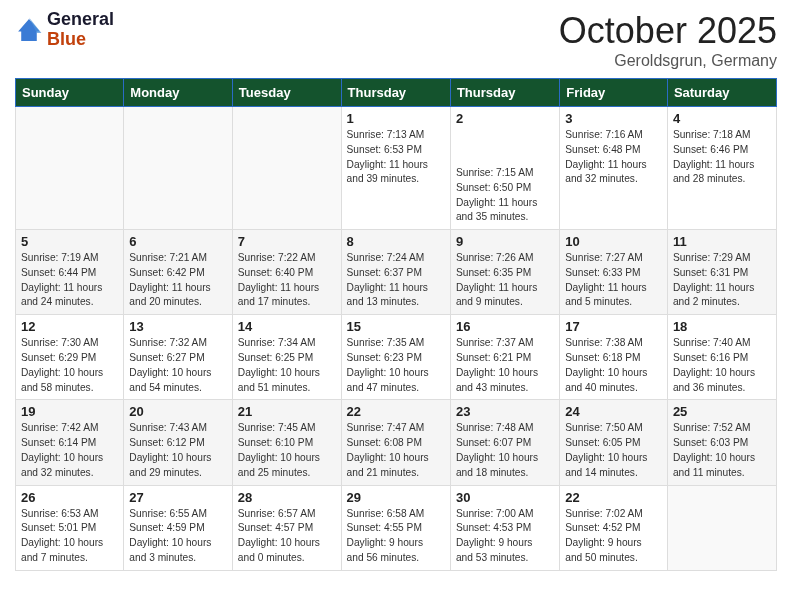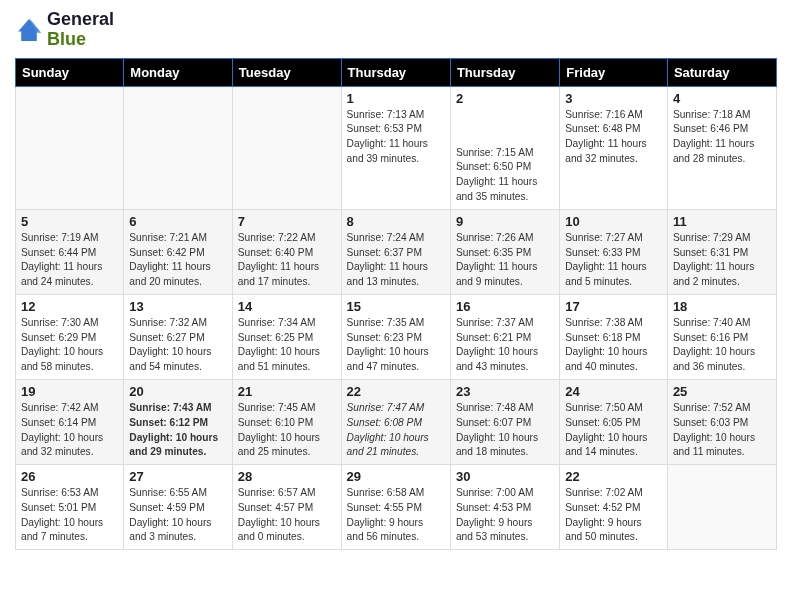--- a/index.html
+++ b/index.html
@@ -42,21 +42,21 @@
     .location-title {
       font-size: 16px;
       color: #555;
     }
     .calendar {
       width: 100%;
       border-collapse: collapse;
       border: 1px solid #ccc;
     }
     .calendar th {
-      background: #000000;
+      background: #14532d;
       color: #fff;
       font-size: 13px;
       font-weight: bold;
       padding: 6px 6px;
       text-align: left;
       border: 1px solid #2a6bc5;
     }
     .calendar td {
       border: 1px solid #ddd;
       vertical-align: top;
@@ -93,24 +93,26 @@
 <body>
 
 <div class="header">
   <div class="logo">
     <svg class="logo-icon" viewBox="0 0 36 36">
       <polygon points="18,4 32,20 28,20 28,32 8,32 8,20 4,20" fill="#3a7bd5"></polygon>
       <polygon points="18,2 34,22 28,22" fill="#4a90d9" opacity="0.7"></polygon>
     </svg>
     <div class="logo-text">
       <div>General</div>
-      <div style="color:#4d7c0f">Blue</div>
+      <div style="color:#c2410c">Blue</div>
     </div>
   </div>
   <div class="title-block">
+    <div class="month-title">October 2025</div>
+    <div class="location-title">Geroldsgrun, Germany</div>
   </div>
 </div>
 
 <table class="calendar">
   <thead>
     <tr>
     <th>Sunday</th>
         <th>Monday</th>
         <th>Tuesday</th>
         <th>Thursday</th>
@@ -258,35 +260,35 @@
       <tr>
         <td>
           <span class="day-number">19</span>
           <div class="day-info" style="white-space: pre-line;">Sunrise: 7:42 AM
 Sunset: 6:14 PM
 Daylight: 10 hours
 and 32 minutes.</div>
         </td>
         <td>
           <span class="day-number">20</span>
-          <div class="day-info" style="white-space: pre-line; font-weight: bold;">Sunrise: 7:43 AM
+          <div class="day-info" style="white-space: pre-line;">Sunrise: 7:43 AM
 Sunset: 6:12 PM
 Daylight: 10 hours
 and 29 minutes.</div>
         </td>
         <td>
           <span class="day-number">21</span>
           <div class="day-info" style="white-space: pre-line;">Sunrise: 7:45 AM
 Sunset: 6:10 PM
 Daylight: 10 hours
 and 25 minutes.</div>
         </td>
         <td>
           <span class="day-number">22</span>
-          <div class="day-info" style="white-space: pre-line; font-style: italic;">Sunrise: 7:47 AM
+          <div class="day-info" style="white-space: pre-line;">Sunrise: 7:47 AM
 Sunset: 6:08 PM
 Daylight: 10 hours
 and 21 minutes.</div>
         </td>
         <td>
           <span class="day-number">23</span>
           <div class="day-info" style="white-space: pre-line;">Sunrise: 7:48 AM
 Sunset: 6:07 PM
 Daylight: 10 hours
 and 18 minutes.</div>

